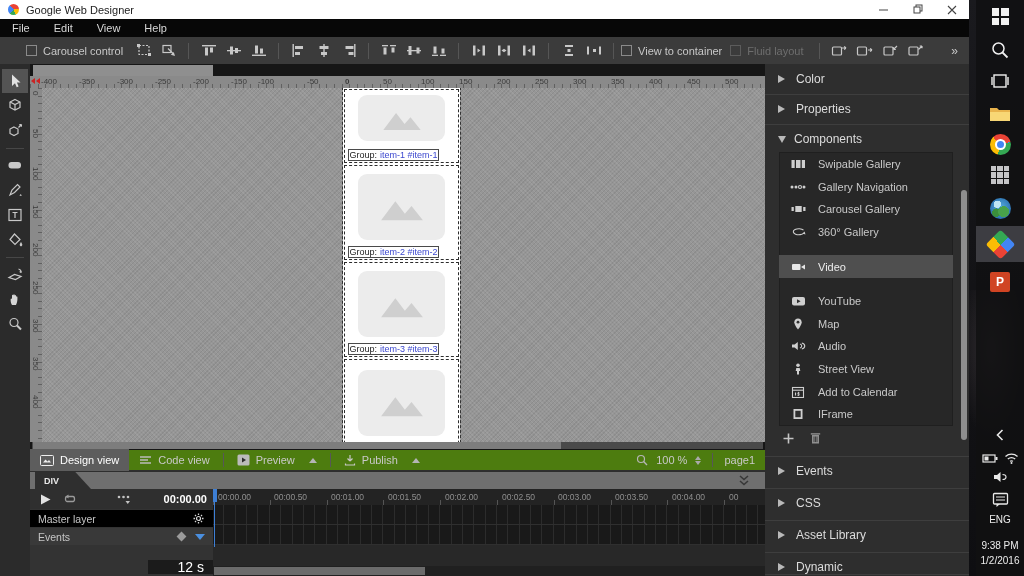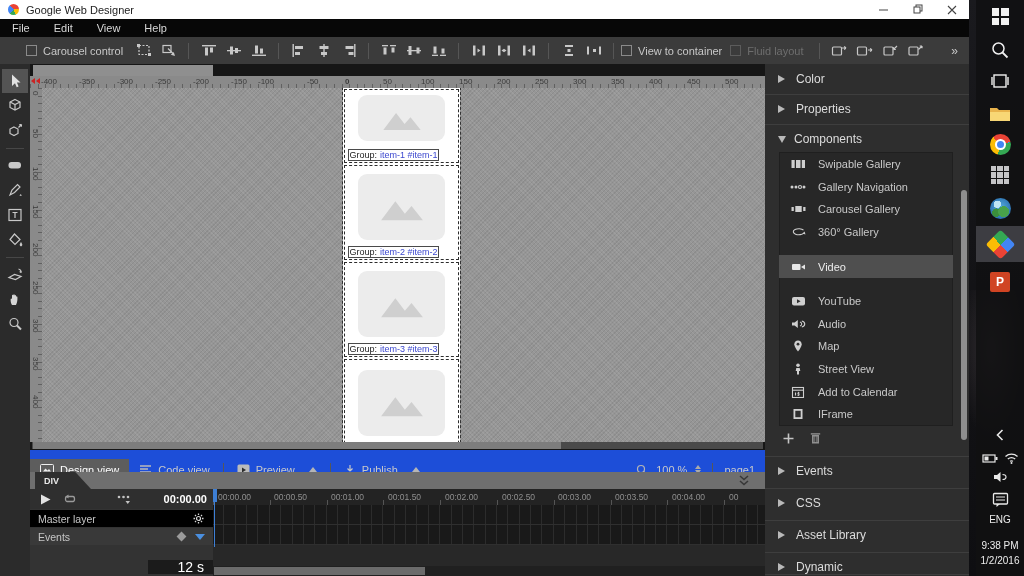--- a/index.html
+++ b/index.html
@@ -76,21 +76,21 @@
   .tri-r{width:0;height:0;border-left:7px solid #b9b9b9;border-top:4.5px solid transparent;border-bottom:4.5px solid transparent}
   .tri-d{width:0;height:0;border-top:7px solid #b9b9b9;border-left:4.5px solid transparent;border-right:4.5px solid transparent}
   #complist{position:absolute;left:14px;top:88px;width:174px;height:274px;background:#272727;border:1px solid #1f1f1f;box-sizing:border-box}
   .crow{height:22.6px;display:flex;align-items:center;color:#c9c9c9;font-size:11px}
   .crow .cicon{width:20px;display:flex;justify-content:center;margin:0 10px 0 8px;flex:none}
   .crow.sel{background:#4f4f4f;color:#ececec;margin:12px -1px;padding:0 1px}
   #listfoot{position:absolute;left:18px;top:368px;display:flex;gap:16px;align-items:center}
   #rscroll{position:absolute;right:2px;top:126px;width:6px;height:250px;background:#8e8e8e;border-radius:3px}
 
   
-  #viewbar{left:30px;top:450px;width:735px;height:39px;background:#1d4ed8;display:flex;align-items:center;
+  #viewbar{left:30px;top:450px;width:735px;height:20px;background:#4d7c0f;display:flex;align-items:center;
            font-size:11px;color:#c9c9c9}
   .vbtn{display:flex;align-items:center;gap:6px;padding:0 10px;height:22px}
   .vbtn.sel{background:#5d5d5d;color:#fff}
   .vsep{width:1px;height:14px;background:#575757;margin:0 3px}
   .caret{width:0;height:0;border-bottom:5px solid #b5b5b5;border-left:4px solid transparent;border-right:4px solid transparent;margin-left:8px}
   #vright{margin-left:auto;display:flex;align-items:center;gap:8px;padding-right:10px}
   .stepper{display:flex;flex-direction:column;gap:1px;align-items:center}
   .stepper i{width:0;height:0;border-left:3.5px solid transparent;border-right:3.5px solid transparent}
   .stepper .up{border-bottom:4px solid #aaa}.stepper .dn{border-top:4px solid #aaa}
 
@@ -560,35 +560,35 @@
         <span class="cicon">
           <svg width="15" height="12">
               <rect x="1" y="2" width="13" height="8.5" rx="2" class="flq"></rect>
               <path d="M6 4.2 L9.6 6.2 L6 8.2 Z" fill="#2e2e2e"></path>
             </svg>
           </span>
         <span>YouTube</span>
       </div>
       <div class="crow">
         <span class="cicon">
+          <svg width="14" height="12">
+              <path d="M7 0.5 C4.9 0.5 3.3 2.1 3.3 4.2 C3.3 7 7 11.5 7 11.5 C7 11.5 10.7 7 10.7 4.2 C10.7 2.1 9.1 0.5 7 0.5 Z" class="flq"></path>
+              <circle cx="7" cy="4.2" r="1.4" fill="#2e2e2e"></circle>
+            </svg>
+          </span>
+        <span>Map</span>
+      </div>
+      <div class="crow">
+        <span class="cicon">
           <svg width="15" height="12">
               <path d="M1 4.5 L3.6 4.5 L6.8 2 L6.8 10 L3.6 7.5 L1 7.5 Z" class="flq"></path>
               <path d="M9 4 A3 2.2 0 0 1 9 8 M10.8 3 A4.5 3.2 0 0 1 10.8 9" class="stq"></path>
             </svg>
           </span>
         <span>Audio</span>
-      </div>
-      <div class="crow">
-        <span class="cicon">
-          <svg width="14" height="12">
-              <path d="M7 0.5 C4.9 0.5 3.3 2.1 3.3 4.2 C3.3 7 7 11.5 7 11.5 C7 11.5 10.7 7 10.7 4.2 C10.7 2.1 9.1 0.5 7 0.5 Z" class="flq"></path>
-              <circle cx="7" cy="4.2" r="1.4" fill="#2e2e2e"></circle>
-            </svg>
-          </span>
-        <span>Map</span>
       </div>
       <div class="crow">
         <span class="cicon">
           <svg width="14" height="12">
               <circle cx="7" cy="2.3" r="1.8" class="flq"></circle>
               <path d="M5.3 5 L8.7 5 L9.3 8 L8 8 L8 11.5 L6 11.5 L6 8 L4.7 8 Z" class="flq"></path>
             </svg>
           </span>
         <span>Street View</span>
       </div>

